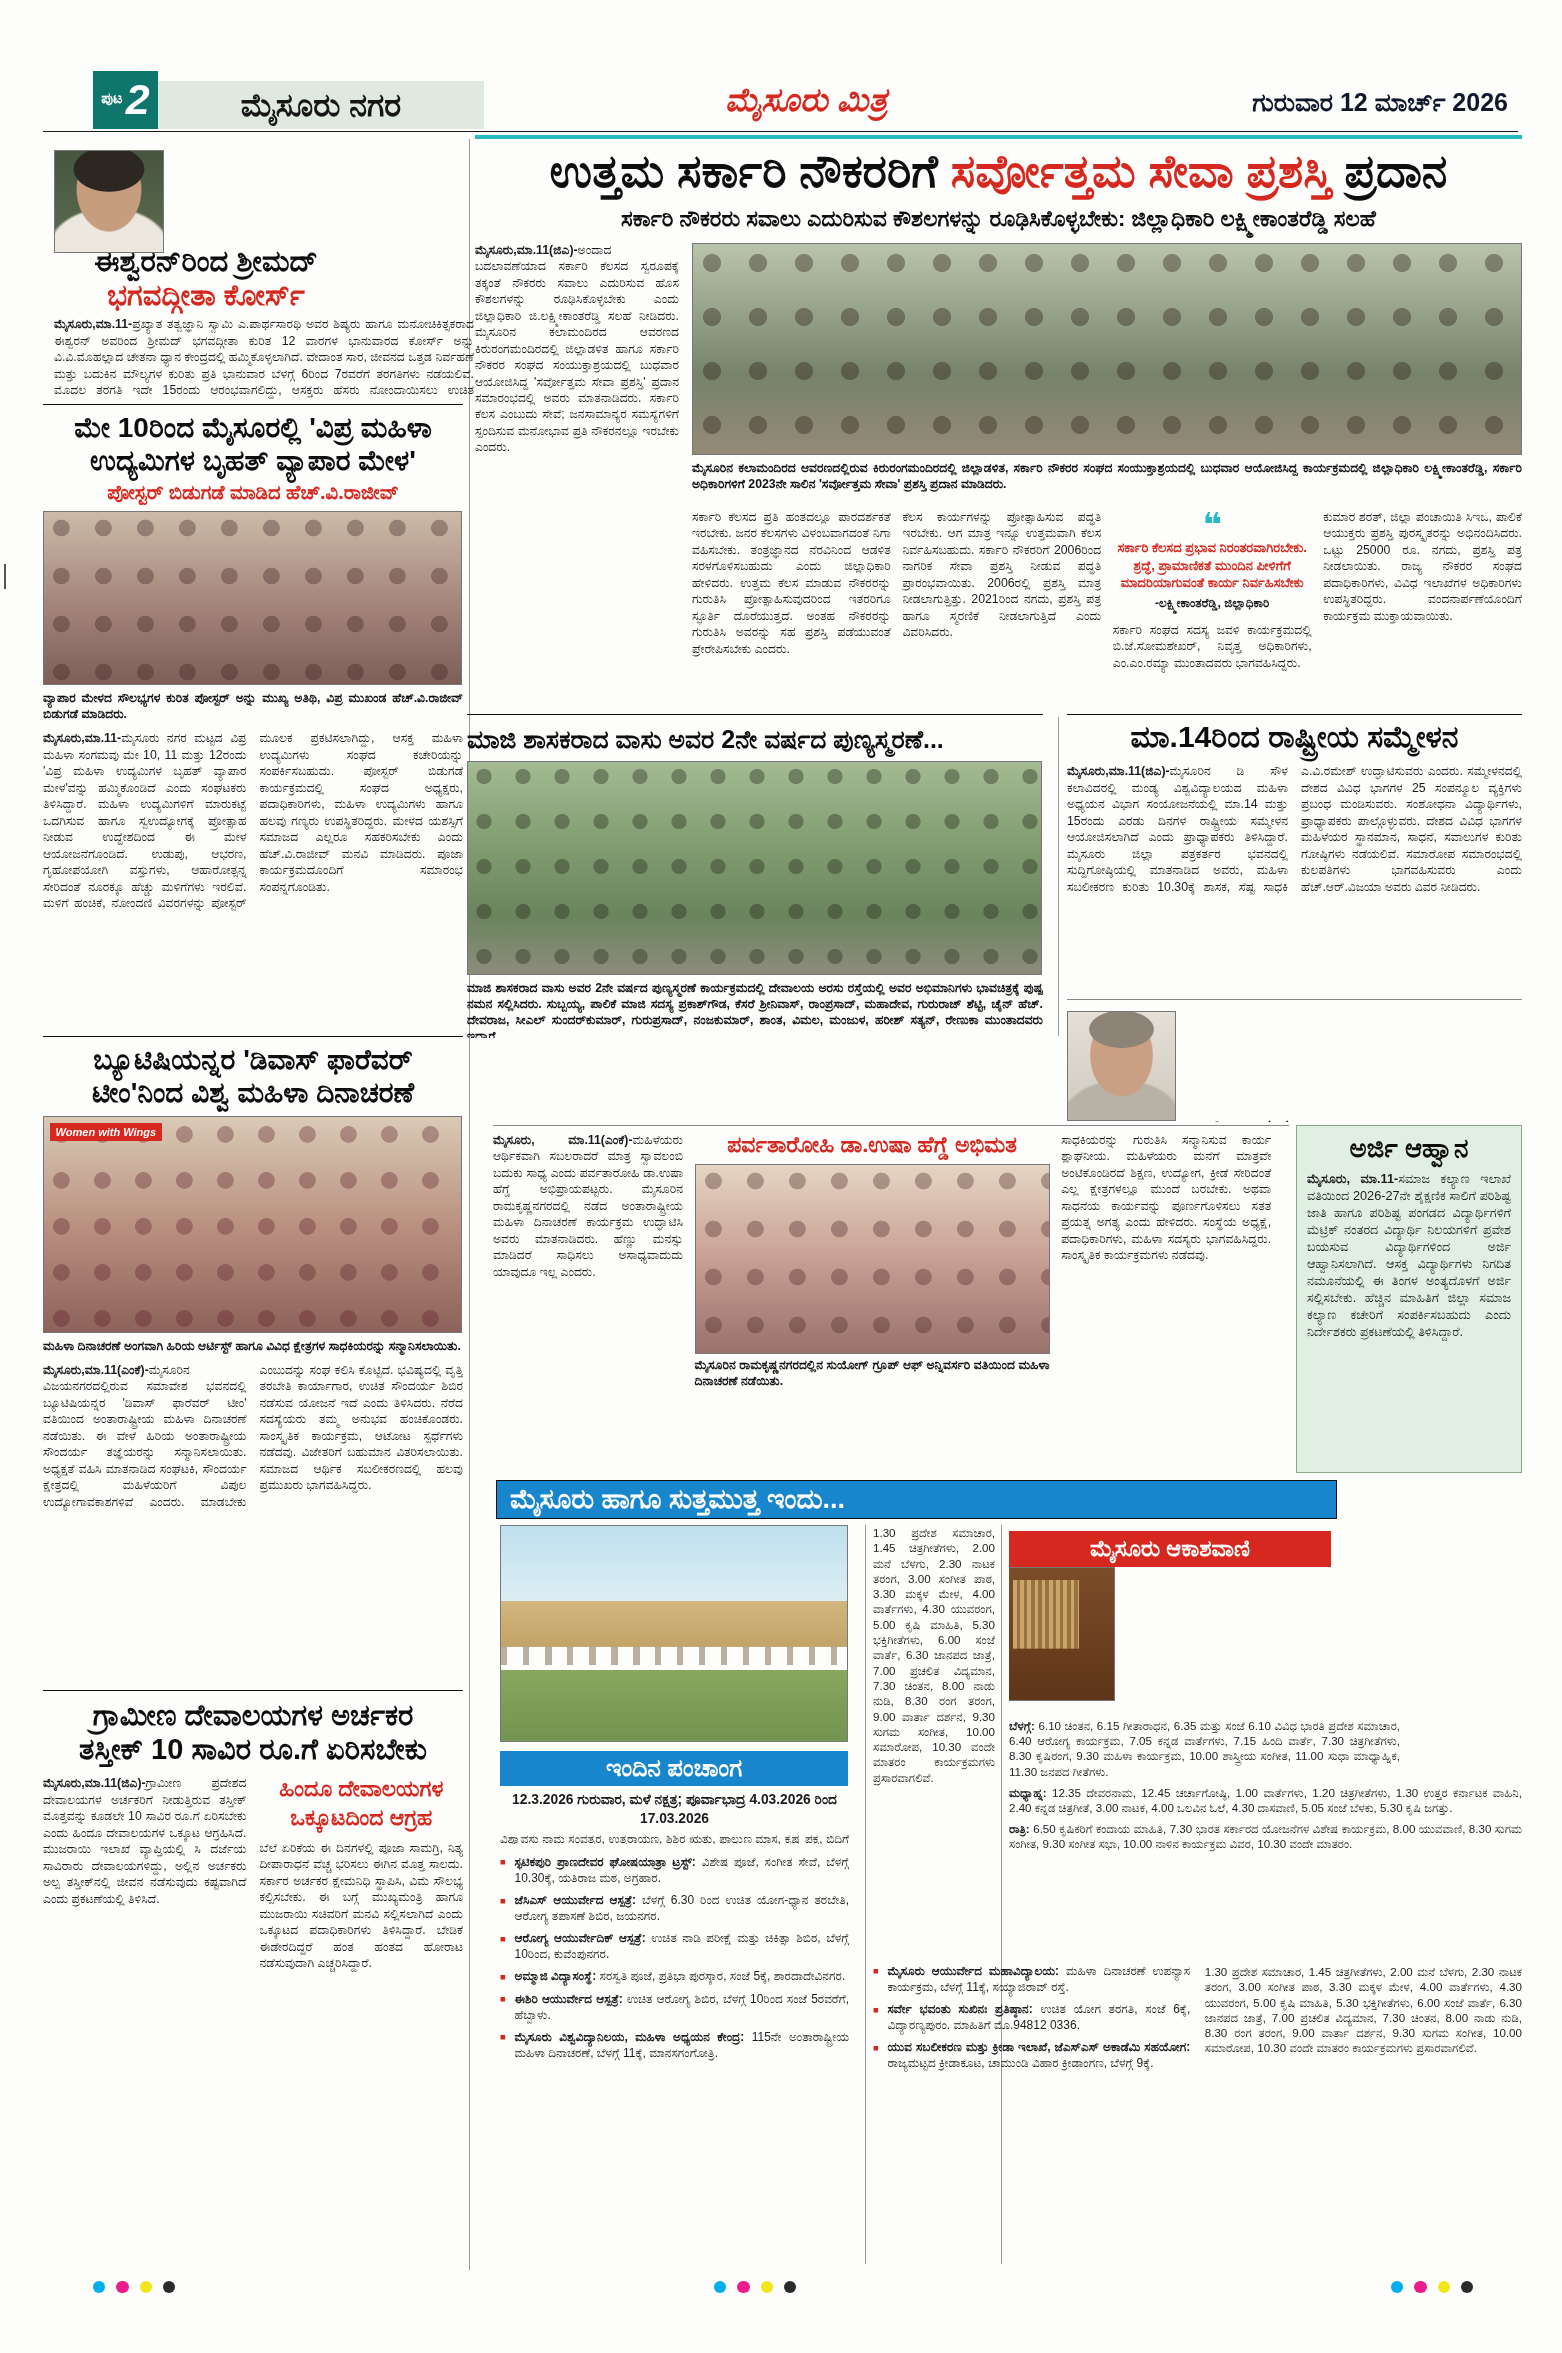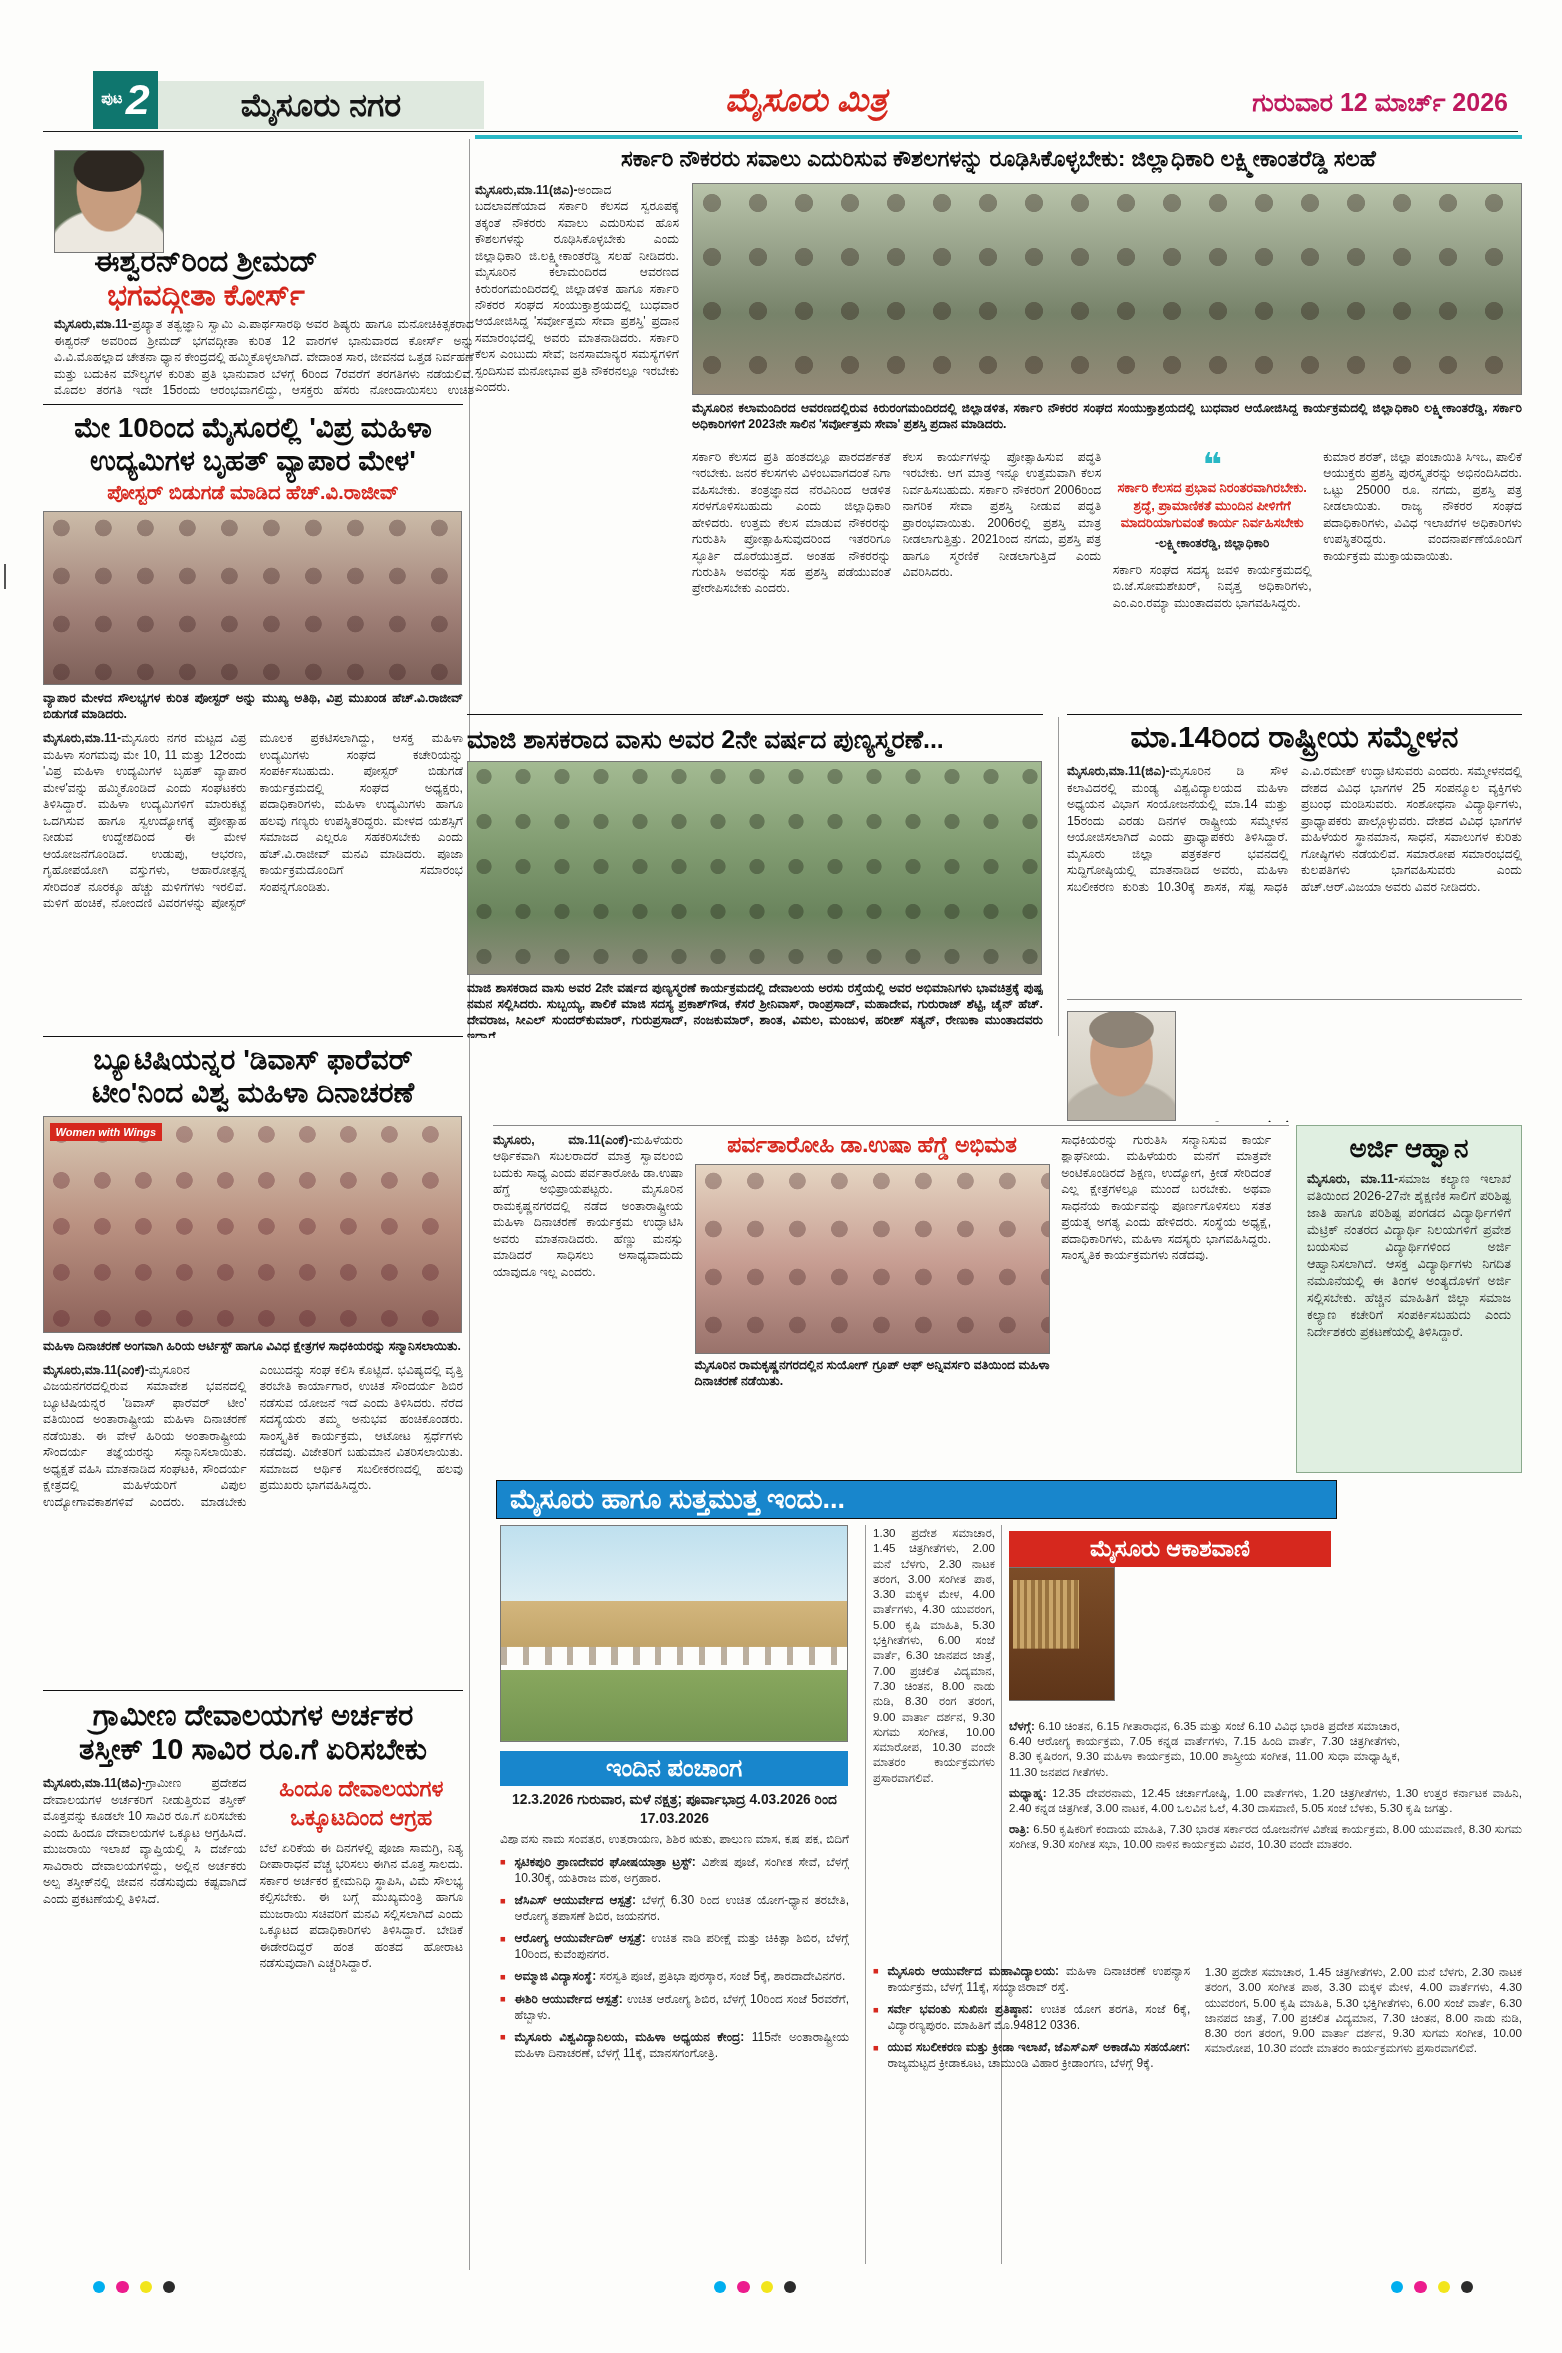--- a/index.html
+++ b/index.html
@@ -17,21 +17,21 @@
   .vline{width:0.7px;background:#9a9a9a;}
   .hline{height:1.4px;background:#1a1a1a;}
   .teal-line{background:#29b8c5;height:3.6px;}
   
   .pagebox{background:#0f766e;color:#fff;text-align:center;}
   .pagebox .lbl{font-size:14.5px;font-weight:bold;display:inline-block;vertical-align:top;margin-top:19px;}
   .pagebox .num{font-size:43px;font-weight:bold;font-style:italic;display:inline-block;line-height:57px;}
   .section-strip{background:#dfe9df;display:flex;align-items:center;justify-content:center;
                  font-size:32px;font-weight:bold;color:#161616;}
   .masthead{color:#d6281e;font-size:33px;font-weight:bold;font-style:italic;}
-  .date-txt{font-size:25px;font-weight:bold;color:#be185d;}
+  .date-txt{font-size:25px;font-weight:bold;color:#0f172a;}
   
   .ph-group1{background:
     radial-gradient(circle 9.4px at 19px 19px, rgba(45,30,22,.38) 8.7px, rgba(0,0,0,0) 9.4px),
     linear-gradient(180deg,#b9c4aa 0%,#97a28a 32%,#77836a 62%,#948a77 100%);
     background-size:46px 54px,100% 100%;}
   .ph-press{background:
     radial-gradient(circle 8.7px at 17.4px 16px, rgba(60,30,30,.35) 8px, rgba(0,0,0,0) 8.7px),
     linear-gradient(180deg,#cbbba8 0%,#a3837a 55%,#7d5f58 100%);
     background-size:42px 48px,100% 100%;}
   .ph-women{background:
@@ -153,20 +153,23 @@
     </div>
     <div style="width:204px;">
       <div class="hl red" style="font-size:22px;line-height:1.3;margin-bottom:7.2px;">ಹಿಂದೂ ದೇವಾಲಯಗಳ ಒಕ್ಕೂಟದಿಂದ ಆಗ್ರಹ</div>
       <div class="body-txt">ಬೆಲೆ ಏರಿಕೆಯ ಈ ದಿನಗಳಲ್ಲಿ ಪೂಜಾ ಸಾಮಗ್ರಿ, ನಿತ್ಯ ದೀಪಾರಾಧನೆ ವೆಚ್ಚ ಭರಿಸಲು ಈಗಿನ ಮೊತ್ತ ಸಾಲದು. ಸರ್ಕಾರ ಅರ್ಚಕರ ಕ್ಷೇಮನಿಧಿ ಸ್ಥಾಪಿಸಿ, ವಿಮೆ ಸೌಲಭ್ಯ ಕಲ್ಪಿಸಬೇಕು. ಈ ಬಗ್ಗೆ ಮುಖ್ಯಮಂತ್ರಿ ಹಾಗೂ ಮುಜರಾಯಿ ಸಚಿವರಿಗೆ ಮನವಿ ಸಲ್ಲಿಸಲಾಗಿದೆ ಎಂದು ಒಕ್ಕೂಟದ ಪದಾಧಿಕಾರಿಗಳು ತಿಳಿಸಿದ್ದಾರೆ. ಬೇಡಿಕೆ ಈಡೇರದಿದ್ದರೆ ಹಂತ ಹಂತದ ಹೋರಾಟ ನಡೆಸುವುದಾಗಿ ಎಚ್ಚರಿಸಿದ್ದಾರೆ.</div>
     </div>
   </div>
 </div>
 
 <div class="abs article" style="left:475px;top:135px;width:1047px;height:576px;">
   <div class="teal-line" style="width:100%;"></div>
+  <div class="hl" style="font-size:46px;margin-top:5.8px;">
+    <span>ಉತ್ತಮ ಸರ್ಕಾರಿ ನೌಕರರಿಗೆ </span><span class="red">ಸರ್ವೋತ್ತಮ ಸೇವಾ ಪ್ರಶಸ್ತಿ </span><span>ಪ್ರದಾನ</span>
+  </div>
   <div class="hl" style="font-size:22px;margin:7.2px 0 10px 0;">ಸರ್ಕಾರಿ ನೌಕರರು ಸವಾಲು ಎದುರಿಸುವ ಕೌಶಲಗಳನ್ನು ರೂಢಿಸಿಕೊಳ್ಳಬೇಕು: ಜಿಲ್ಲಾಧಿಕಾರಿ ಲಕ್ಷ್ಮೀಕಾಂತರೆಡ್ಡಿ ಸಲಹೆ</div>
   <div style="position:relative;height:464px;">
     <div class="abs body-txt" style="left:0;top:0;width:204px;height:464px;">
       <span class="dateline">ಮೈಸೂರು,ಮಾ.11(ಜಿಎ)-</span><span>ಅಂದಾದ ಬದಲಾವಣೆಯಾದ ಸರ್ಕಾರಿ ಕೆಲಸದ ಸ್ವರೂಪಕ್ಕೆ ತಕ್ಕಂತೆ ನೌಕರರು ಸವಾಲು ಎದುರಿಸುವ ಹೊಸ ಕೌಶಲಗಳನ್ನು ರೂಢಿಸಿಕೊಳ್ಳಬೇಕು ಎಂದು ಜಿಲ್ಲಾಧಿಕಾರಿ ಜಿ.ಲಕ್ಷ್ಮೀಕಾಂತರೆಡ್ಡಿ ಸಲಹೆ ನೀಡಿದರು. ಮೈಸೂರಿನ ಕಲಾಮಂದಿರದ ಆವರಣದ ಕಿರುರಂಗಮಂದಿರದಲ್ಲಿ ಜಿಲ್ಲಾಡಳಿತ ಹಾಗೂ ಸರ್ಕಾರಿ ನೌಕರರ ಸಂಘದ ಸಂಯುಕ್ತಾಶ್ರಯದಲ್ಲಿ ಬುಧವಾರ ಆಯೋಜಿಸಿದ್ದ 'ಸರ್ವೋತ್ತಮ ಸೇವಾ ಪ್ರಶಸ್ತಿ' ಪ್ರದಾನ ಸಮಾರಂಭದಲ್ಲಿ ಅವರು ಮಾತನಾಡಿದರು. ಸರ್ಕಾರಿ ಕೆಲಸ ಎಂಬುದು ಸೇವೆ; ಜನಸಾಮಾನ್ಯರ ಸಮಸ್ಯೆಗಳಿಗೆ ಸ್ಪಂದಿಸುವ ಮನೋಭಾವ ಪ್ರತಿ ನೌಕರನಲ್ಲೂ ಇರಬೇಕು ಎಂದರು.</span>
     </div>
     <div class="abs photo ph-group1" style="left:217px;top:1.4px;width:830px;height:212px;"></div>
     <div class="abs caption" style="left:217px;top:219px;width:830px;">ಮೈಸೂರಿನ ಕಲಾಮಂದಿರದ ಆವರಣದಲ್ಲಿರುವ ಕಿರುರಂಗಮಂದಿರದಲ್ಲಿ ಜಿಲ್ಲಾಡಳಿತ, ಸರ್ಕಾರಿ ನೌಕರರ ಸಂಘದ ಸಂಯುಕ್ತಾಶ್ರಯದಲ್ಲಿ ಬುಧವಾರ ಆಯೋಜಿಸಿದ್ದ ಕಾರ್ಯಕ್ರಮದಲ್ಲಿ ಜಿಲ್ಲಾಧಿಕಾರಿ ಲಕ್ಷ್ಮೀಕಾಂತರೆಡ್ಡಿ, ಸರ್ಕಾರಿ ಅಧಿಕಾರಿಗಳಿಗೆ 2023ನೇ ಸಾಲಿನ 'ಸರ್ವೋತ್ತಮ ಸೇವಾ' ಪ್ರಶಸ್ತಿ ಪ್ರದಾನ ಮಾಡಿದರು.</div>
     <div class="abs" style="left:217px;top:267px;width:830px;height:197px;display:flex;gap:11.6px;">
       <div class="body-txt" style="width:199px;">ಸರ್ಕಾರಿ ಕೆಲಸದ ಪ್ರತಿ ಹಂತದಲ್ಲೂ ಪಾರದರ್ಶಕತೆ ಇರಬೇಕು. ಜನರ ಕೆಲಸಗಳು ವಿಳಂಬವಾಗದಂತೆ ನಿಗಾ ವಹಿಸಬೇಕು. ತಂತ್ರಜ್ಞಾನದ ನೆರವಿನಿಂದ ಆಡಳಿತ ಸರಳಗೊಳಿಸಬಹುದು ಎಂದು ಜಿಲ್ಲಾಧಿಕಾರಿ ಹೇಳಿದರು. ಉತ್ತಮ ಕೆಲಸ ಮಾಡುವ ನೌಕರರನ್ನು ಗುರುತಿಸಿ ಪ್ರೋತ್ಸಾಹಿಸುವುದರಿಂದ ಇತರರಿಗೂ ಸ್ಫೂರ್ತಿ ದೊರೆಯುತ್ತದೆ. ಅಂತಹ ನೌಕರರನ್ನು ಗುರುತಿಸಿ ಅವರನ್ನು ಸಹ ಪ್ರಶಸ್ತಿ ಪಡೆಯುವಂತೆ ಪ್ರೇರೇಪಿಸಬೇಕು ಎಂದರು.</div>
       <div class="body-txt" style="width:199px;">ಕೆಲಸ ಕಾರ್ಯಗಳನ್ನು ಪ್ರೋತ್ಸಾಹಿಸುವ ಪದ್ಧತಿ ಇರಬೇಕು. ಆಗ ಮಾತ್ರ ಇನ್ನೂ ಉತ್ತಮವಾಗಿ ಕೆಲಸ ನಿರ್ವಹಿಸಬಹುದು. ಸರ್ಕಾರಿ ನೌಕರರಿಗೆ 2006ರಿಂದ ನಾಗರಿಕ ಸೇವಾ ಪ್ರಶಸ್ತಿ ನೀಡುವ ಪದ್ಧತಿ ಪ್ರಾರಂಭವಾಯಿತು. 2006ರಲ್ಲಿ ಪ್ರಶಸ್ತಿ ಮಾತ್ರ ನೀಡಲಾಗುತ್ತಿತ್ತು. 2021ರಿಂದ ನಗದು, ಪ್ರಶಸ್ತಿ ಪತ್ರ ಹಾಗೂ ಸ್ಮರಣಿಕೆ ನೀಡಲಾಗುತ್ತಿದೆ ಎಂದು ವಿವರಿಸಿದರು.</div>

